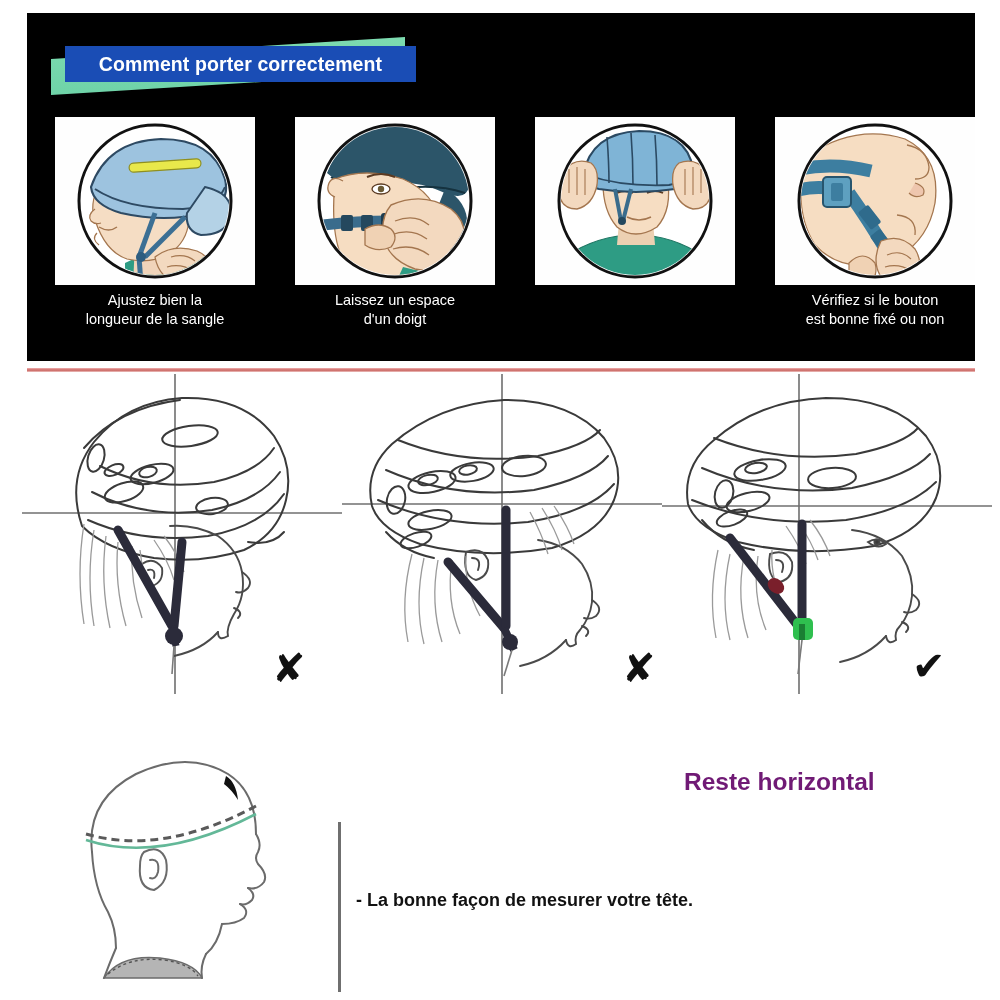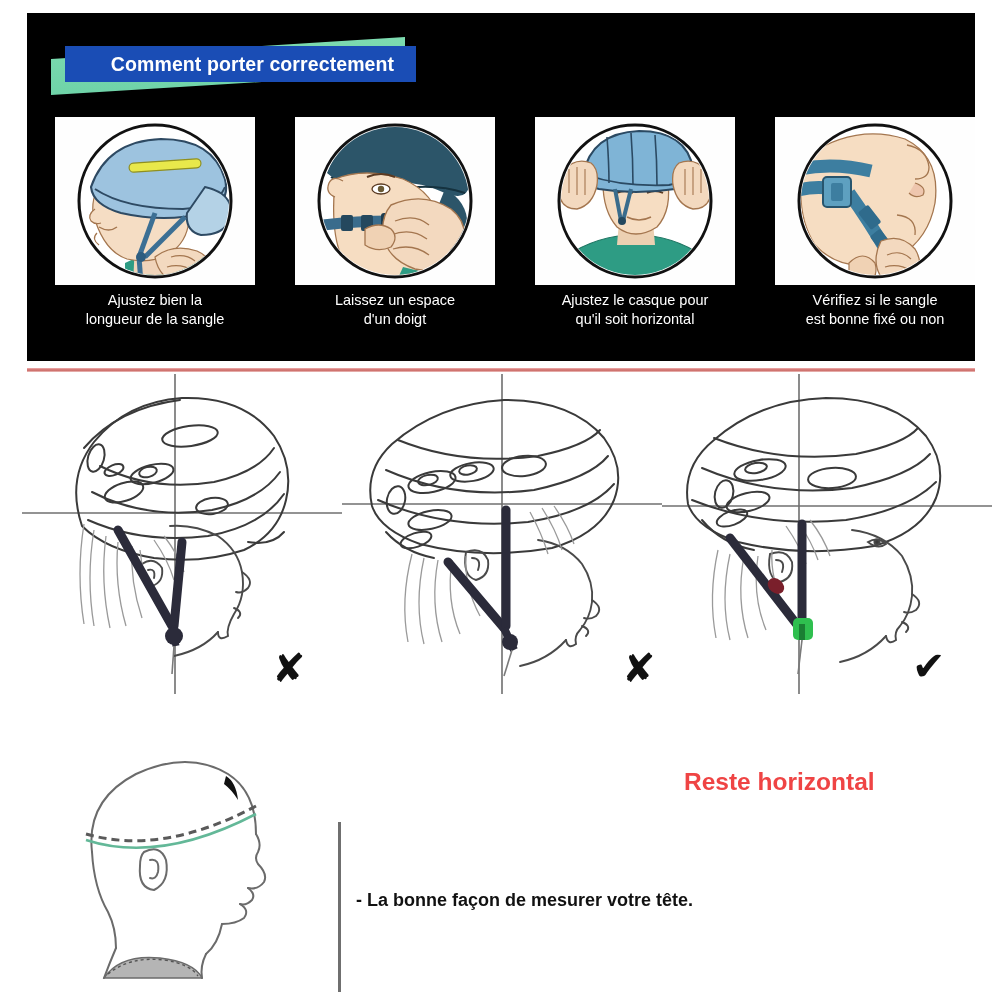--- a/index.html
+++ b/index.html
@@ -26,21 +26,21 @@
     clip-path:polygon(4px 22px, 358px 0px, 358px 36px, 4px 58px);
   }
   .banner-blue{
     position:absolute;left:18px;top:9px;width:351px;height:36px;
     background:#1a4db5;
   }
   .banner-text{
     position:absolute;left:0;top:0;width:351px;height:36px;
     display:flex;align-items:center;justify-content:center;
     color:#ffffff;font-size:19.5px;font-weight:bold;
-    letter-spacing:.1px;white-space:nowrap;padding-left:12px;
+    letter-spacing:.1px;white-space:nowrap;
   }
 
   .cards{
     position:absolute;left:0;top:0;width:948px;height:348px;
   }
   .card{
     position:absolute;top:104px;width:200px;
   }
   .card .frame{
     width:200px;height:168px;background:#ffffff;
@@ -84,21 +84,21 @@
   .head-diagram{position:absolute;left:60px;top:748px;width:290px;height:240px;}
   .head-svg{display:block;width:290px;height:240px;}
 
   .vrule{
     position:absolute;left:338px;top:822px;width:3px;height:170px;
     background:#6f6f6f;
   }
 
   .reste{
     position:absolute;left:684px;top:768px;
-    font-size:24.5px;font-weight:bold;color:#ef4444;white-space:nowrap;
+    font-size:24.5px;font-weight:bold;color:#701a75;white-space:nowrap;
   }
   .bonne{
     position:absolute;left:356px;top:890px;
     font-size:18px;font-weight:bold;color:#111111;white-space:nowrap;
   }
 </style>
 </head>
 <body>
 
 <div id="page">
@@ -237,24 +237,20 @@
               <path d="M96 72 L88 104" stroke="#3a6c8c" stroke-width="4"></path>
               <circle cx="87" cy="104" r="4" fill="#24485e"></circle>
 
               <path d="M28 54 Q40 40 56 46 Q64 52 62 68 Q58 88 42 92 Q26 92 24 76 Z" fill="#f3d9bf" stroke="#a4764f" stroke-width="1.3"></path>
               <path d="M34 52 L34 76 M42 50 L42 78 M50 52 L50 78" stroke="#a4764f" stroke-width="1.1" fill="none"></path>
               <path d="M172 54 Q160 40 144 46 Q136 52 138 68 Q142 88 158 92 Q174 92 176 76 Z" fill="#f3d9bf" stroke="#a4764f" stroke-width="1.3"></path>
               <path d="M166 52 L166 76 M158 50 L158 78 M150 52 L150 78" stroke="#a4764f" stroke-width="1.1" fill="none"></path>
             </g>
           </svg>
         </div>
-        <div class="cap">
-          <div>Ajustez le casque pour</div>
-          <div>qu'il soit horizontal</div>
-        </div>
       </div>
 
       <div class="card c4">
         <div class="frame">
           <svg class="photo-svg" viewBox="0 0 200 168">
             <rect x="0" y="0" width="200" height="168" fill="#fefefe"></rect>
             <circle cx="100" cy="84" r="76" fill="#ffffff" stroke="#111" stroke-width="3"></circle>
             <clipPath id="cl4">
                 <circle cx="100" cy="84" r="74"></circle>
               </clipPath>
@@ -279,21 +275,21 @@
               <rect x="96" y="118" width="22" height="13" rx="2" fill="#2f6b8c" transform="rotate(52 107 124)"></rect>
 
               <path d="M106 124 Q126 116 140 132 Q150 148 138 162 Q120 172 106 160 Q96 144 106 124 Z" fill="#f3d9bf" stroke="#a4764f" stroke-width="1.3"></path>
               <path d="M112 138 Q126 132 136 142" fill="none" stroke="#a4764f" stroke-width="1.1"></path>
               <path d="M110 150 Q124 146 136 154" fill="none" stroke="#a4764f" stroke-width="1.1"></path>
               <path d="M74 146 Q88 132 100 146 Q104 160 92 168 L74 168 Z" fill="#f0d2b4" stroke="#a4764f" stroke-width="1.2"></path>
             </g>
           </svg>
         </div>
         <div class="cap">
-          <div>Vérifiez si le sangle</div>
+          <div>Vérifiez si le bouton</div>
           <div>est bonne fixé ou non</div>
         </div>
       </div>
 
     </div>
   </div>
 
   <div class="divider"></div>
 
   <div class="helmet-row">

